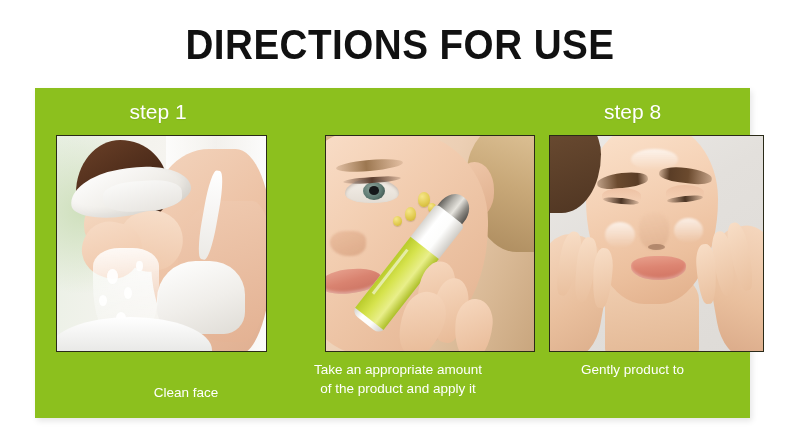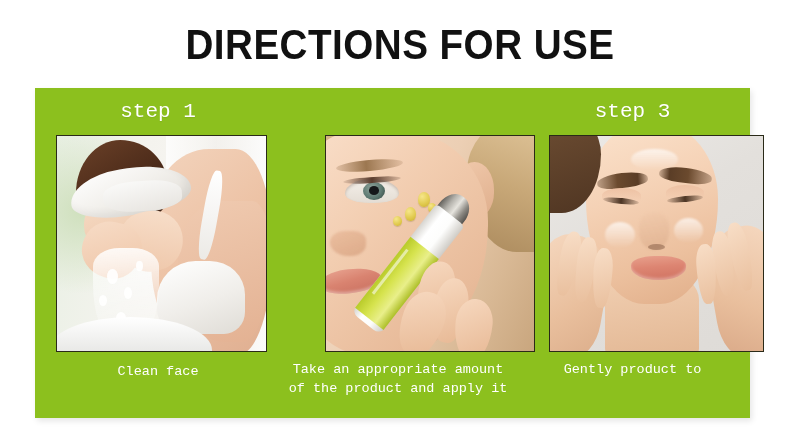--- a/index.html
+++ b/index.html
@@ -39,21 +39,20 @@
     width: 715px;
     height: 330px;
     background: #8cc01e;
     box-shadow: 2px 3px 6px rgba(0,0,0,0.10);
   }
 
   .step-card {
     position: absolute;
     top: 0;
     height: 330px;
-    font-family: Liberation Mono, monospace;
   }
   .step-card.s1 { left: 0px;   width: 246px; }
   .step-card.s2 { left: 246px; width: 234px; }
   .step-card.s3 { left: 480px; width: 235px; }
 
   .step-label {
     position: absolute;
     top: 10px;
     left: 0;
     width: 100%;
@@ -86,21 +85,21 @@
     position: absolute;
     left: 0;
     width: 100%;
     top: 272px;
     text-align: center;
     color: #ffffff;
     font-size: 13.5px;
     line-height: 19px;
     font-weight: normal;
   }
-  .step-card.s1 .step-caption { top: 274px; }
+  .step-card.s1 .step-caption { top: 295px; margin-left: 28px; }
 
   
   .p1-bg {
     position: absolute; inset: 0;
     background:
       radial-gradient(ellipse 60% 55% at 12% 35%, #cfe0bd 0%, rgba(207,224,189,0) 70%),
       linear-gradient(100deg, #e9f0e4 0%, #f4f3ee 38%, #f7f5f1 60%, #eceae6 100%);
   }
   .p1-curtain {
     position: absolute; left: 52%; top: 0; width: 48%; height: 100%;
@@ -442,21 +441,21 @@
       </div>
     </div>
 
     <div class="step-caption">
       <div>Take an appropriate amount</div>
       <div>of the product and apply it</div>
     </div>
   </div>
 
   <div class="step-card s3">
-    <div class="step-label">step 3</div>
+    <div class="step-label">step 8</div>
 
     <div class="photo-frame">
       <div class="photo-inner">
         <div class="p3-bg"></div>
         <div class="p3-neck"></div>
         <div class="p3-face"></div>
         <div class="p3-hairL"></div>
         <div class="p3-browL"></div>
         <div class="p3-browR"></div>
         <div class="p3-lidL"></div>

